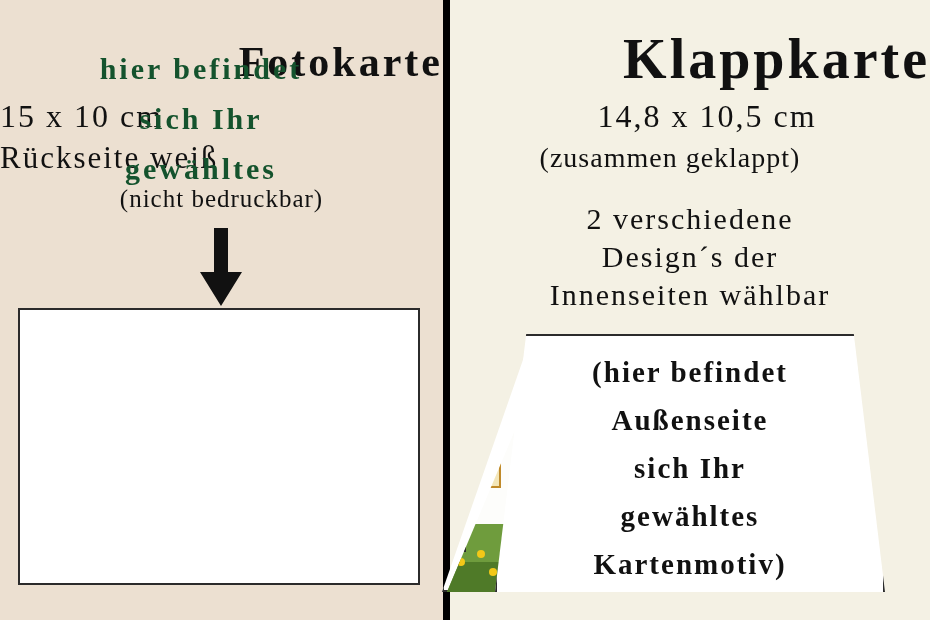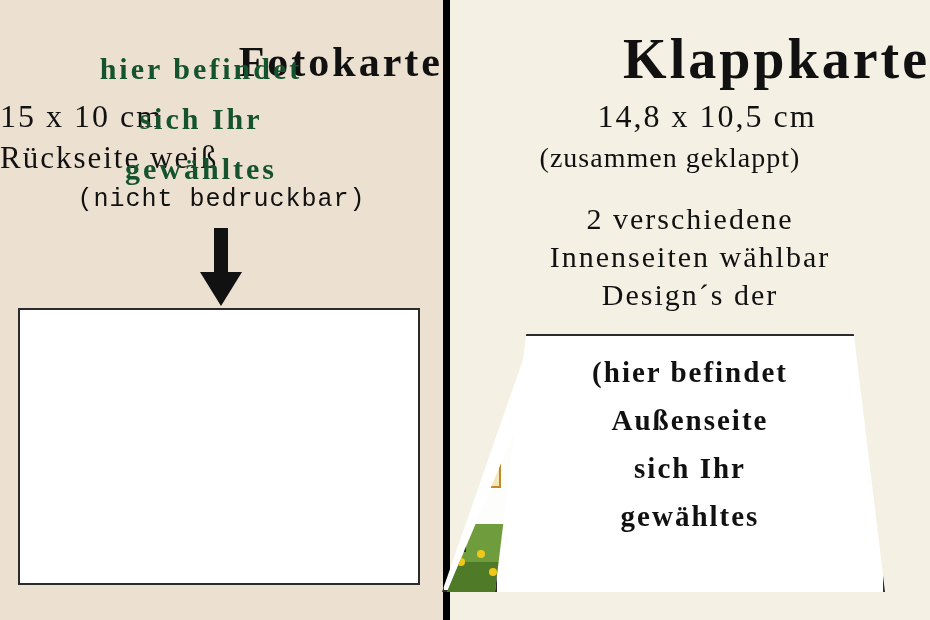--- a/index.html
+++ b/index.html
@@ -78,21 +78,20 @@
   }
   .left-note {
     position: absolute;
     left: 0;
     top: 185px;
     width: 443px;
     text-align: center;
     font-size: 25px;
     letter-spacing: 1px;
     color: #111;
-    font-family: Liberation Mono, monospace;
   }
   .right-title {
     position: absolute;
     left: 450px;
     top: 34px;
     width: 480px;
     font-size: 56px;
     line-height: 50px;
   }
   .right-size {
@@ -256,22 +255,22 @@
     <div>hier befindet</div>
     <div>sich Ihr</div>
     <div>gewähltes</div>
   </div>
 
   <div class="heading right-title">Klappkarte</div>
   <div class="right-size">14,8 x 10,5 cm</div>
   <div class="right-folded">(zusammen geklappt)</div>
   <div class="right-designs">
     <div>2 verschiedene</div>
+    <div>Design´s der</div>
     <div>Innenseiten wählbar</div>
-    <div>Design´s der</div>
   </div>
 
   <div class="fold-wrap">
     <div class="fold-back">
       <div class="fold-back-shape"></div>
       <div class="mini-art">
         <div class="sky"></div>
         <div class="grass"></div>
         <div class="grass2"></div>
         <div class="post"></div>
@@ -286,15 +285,16 @@
         <div class="flower" style="left:42px; bottom:16px;"></div>
       </div>
     </div>
     <div class="fold-front"></div>
   </div>
   <div class="fold-front-text" style="position:absolute; left:495px; top:348px;">
     <div>(hier befindet</div>
     <div>Außenseite</div>
     <div>sich Ihr</div>
     <div>gewähltes</div>
+    <div>Kartenmotiv)</div>
   </div>
 
 </div>
 
 </body></html>

